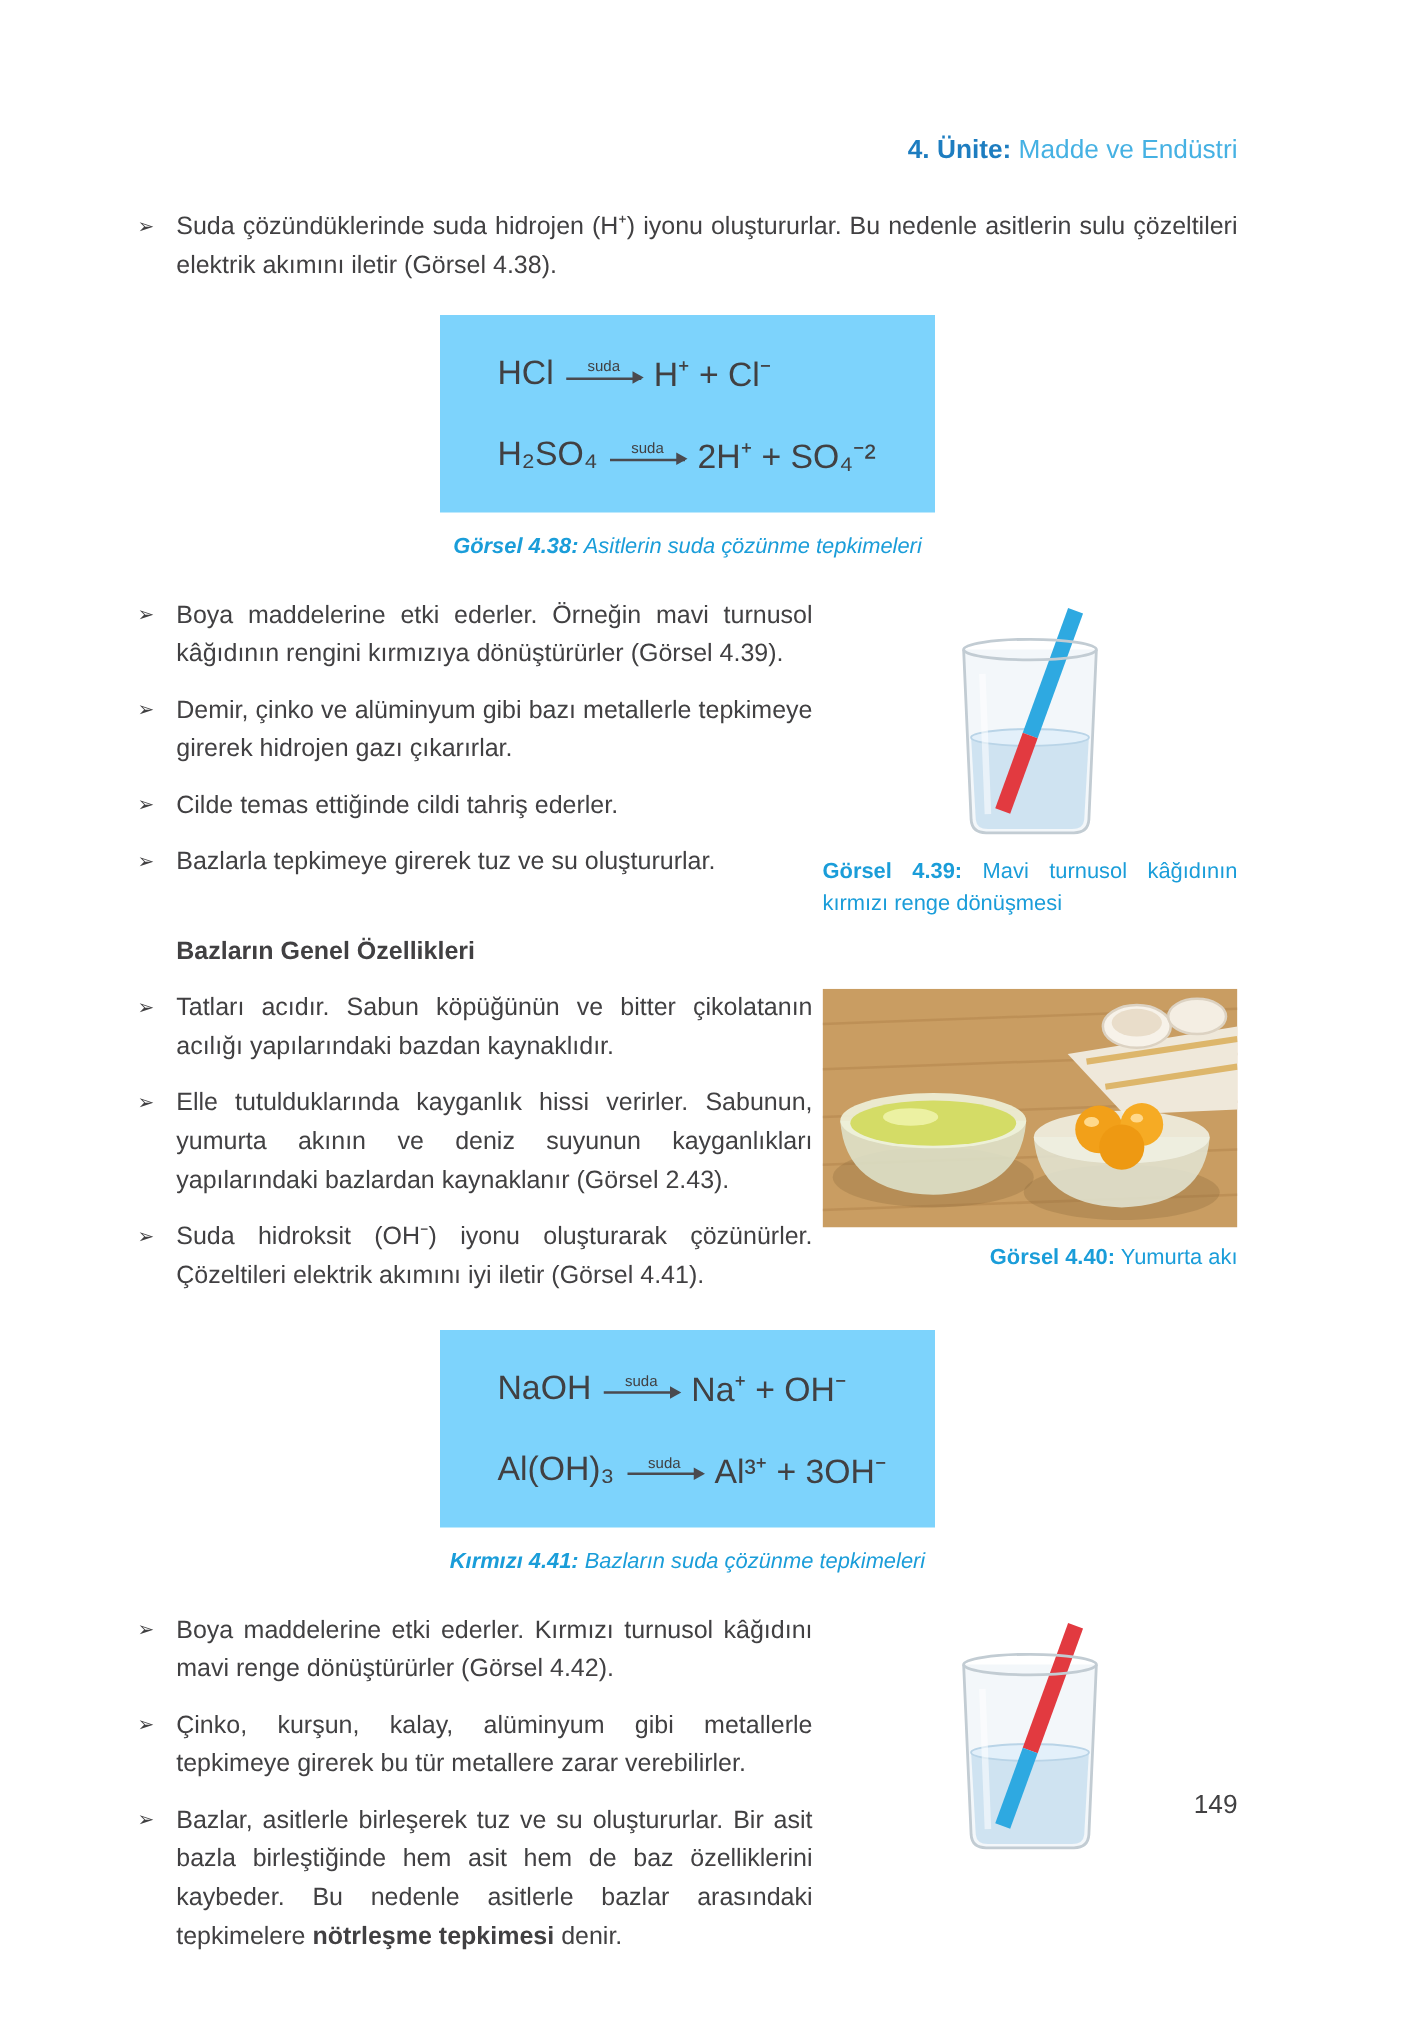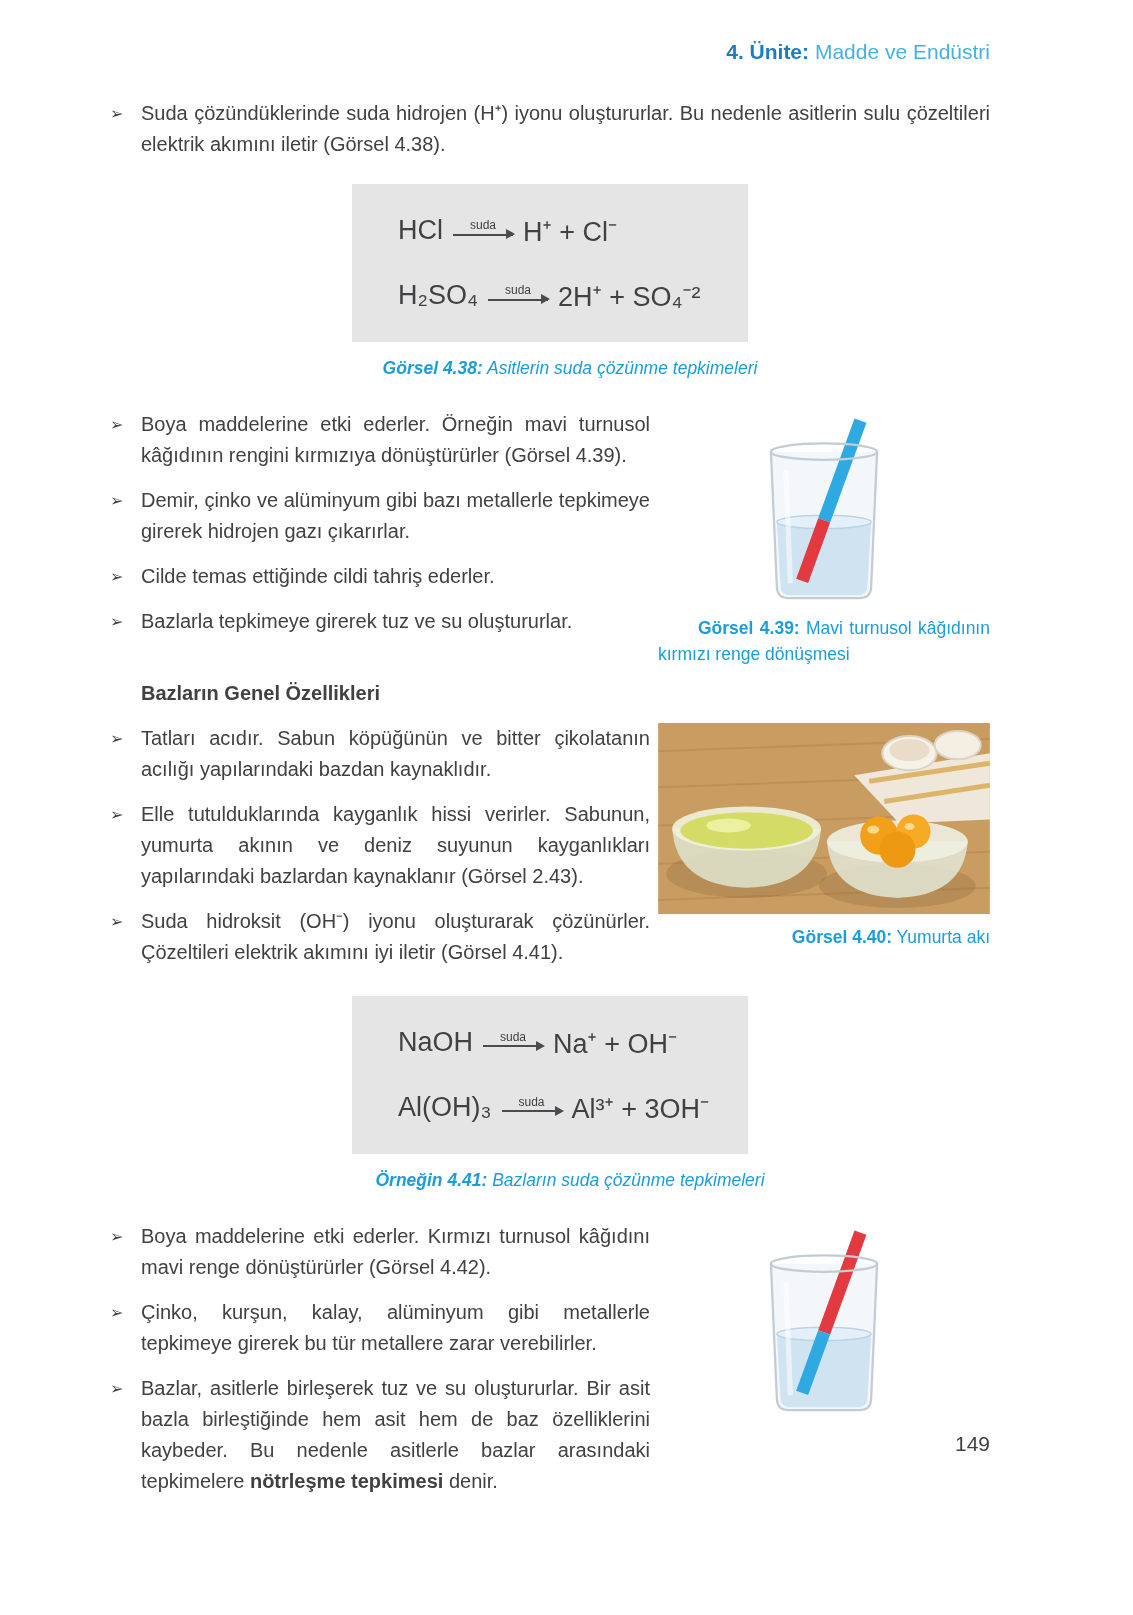--- a/index.html
+++ b/index.html
@@ -4,55 +4,55 @@
 <style>
   * { margin:0; padding:0; box-sizing:border-box; }
   html, body { background:#ffffff; }
   body {
     width:1133px; height:1615px;
     font-family:"Liberation Sans", sans-serif;
     color:#414042;
     position:relative;
     overflow:hidden;
   }
-  .page { position:absolute; inset:0; padding:40px 143px 0 110px; overflow:hidden; }
+  .page { position:absolute; inset:0; padding:108px 143px 0 110px; overflow:hidden; }
 
   
   .header { text-align:right; font-size:21px; margin-bottom:34px; }
   .unit-label { font-weight:bold; color:#1d7dc0; }
   .unit-title { color:#45b1e3; }
 
   
   .bullet { display:flex; gap:11px; font-size:20px; line-height:1.55; margin-bottom:14px; }
   .bullet .marker { flex:0 0 20px; font-size:16px; padding-top:4px; color:#414042; }
   .bullet .text { flex:1; text-align:justify; }
   .intro { margin-bottom:24px; }
 
   
   .eq-box {
     width:396px; margin:0 auto;
-    background:#e5e5e5;
+    background:#7dd3fc;
     padding:28px 10px 28px 46px;
     display:flex; flex-direction:column; gap:28px;
   }
   .eq-row { display:flex; align-items:center; font-size:27px; color:#414042; white-space:nowrap; }
   .rxn-arrow { display:inline-flex; flex-direction:column; align-items:center; margin:0 10px; transform:translateY(-3px); }
   .arrow-label { font-size:12px; line-height:1.1; padding-bottom:1px; }
   .arrow-shaft { position:relative; width:60px; height:2px; background:#4a4a4f; }
   .arrow-shaft::after {
     content:""; position:absolute; right:-2px; top:-4.5px;
     border-left:9px solid #4a4a4f; border-top:5px solid transparent; border-bottom:5px solid transparent;
   }
 
   
   .caption-center {
     text-align:center; font-size:17.5px; font-style:italic; color:#1a9dd9;
     margin:16px 0 30px;
   }
-  .caption-label { font-weight:bold;margin-left:40px; }
+  .caption-label { font-weight:bold; }
   .fig-caption {
     font-size:17.5px; color:#1a9dd9; line-height:1.5;
     text-align:justify; margin-top:10px;
   }
   .fig-caption.single { text-align:right; }
 
   
   .row { display:flex; justify-content:space-between; align-items:flex-start; margin-bottom:14px; }
   .col-text { width:540px; }
   .col-fig { width:332px; }
@@ -212,21 +212,21 @@
     <div class="eq-row">
       <span>Al(OH)₃</span>
       <span class="rxn-arrow">
         <span class="arrow-label">suda</span>
         <span class="arrow-shaft"></span>
       </span>
       <span>Al³⁺ + 3OH⁻</span>
     </div>
   </div>
   <div class="caption-center">
-    <span class="caption-label">Örneğin 4.41:</span>
+    <span class="caption-label">Kırmızı 4.41:</span>
     <span>Bazların suda çözünme tepkimeleri</span>
   </div>
 
   <div class="row">
     <div class="col-text">
       <div class="bullet">
         <span class="marker">➢</span>
         <span class="text">Boya maddelerine etki ederler. Kırmızı turnusol kâğıdını mavi renge dönüştürürler (Görsel 4.42).</span>
       </div>
       <div class="bullet">

